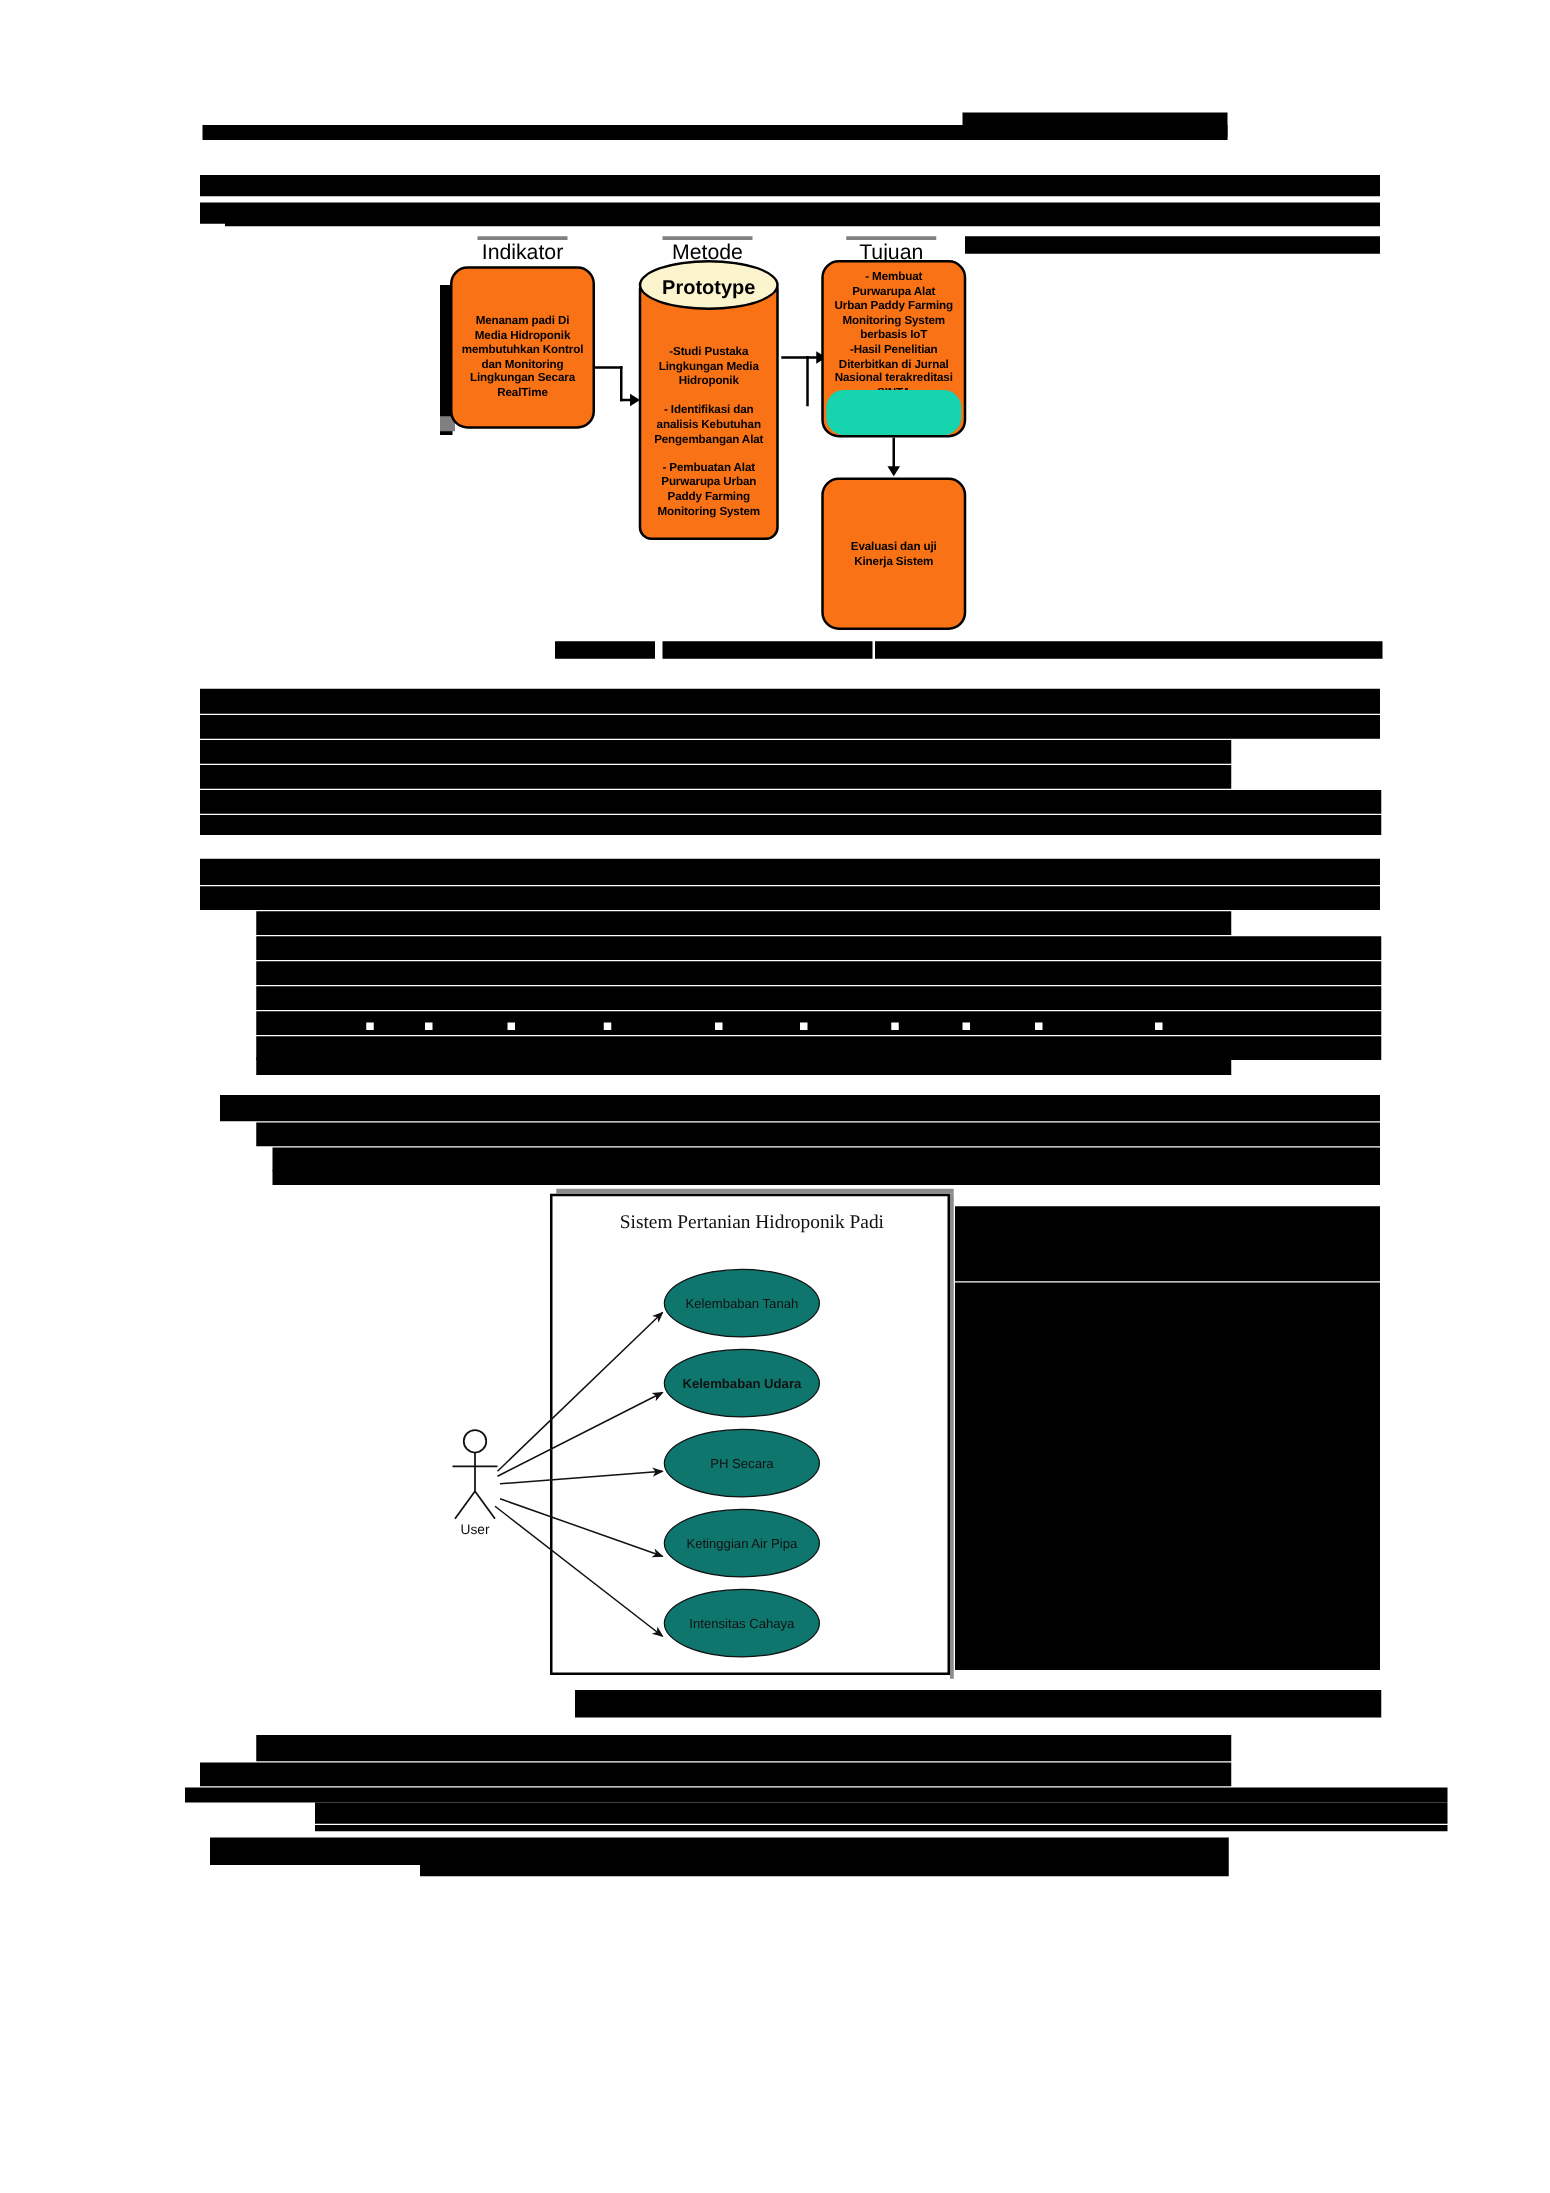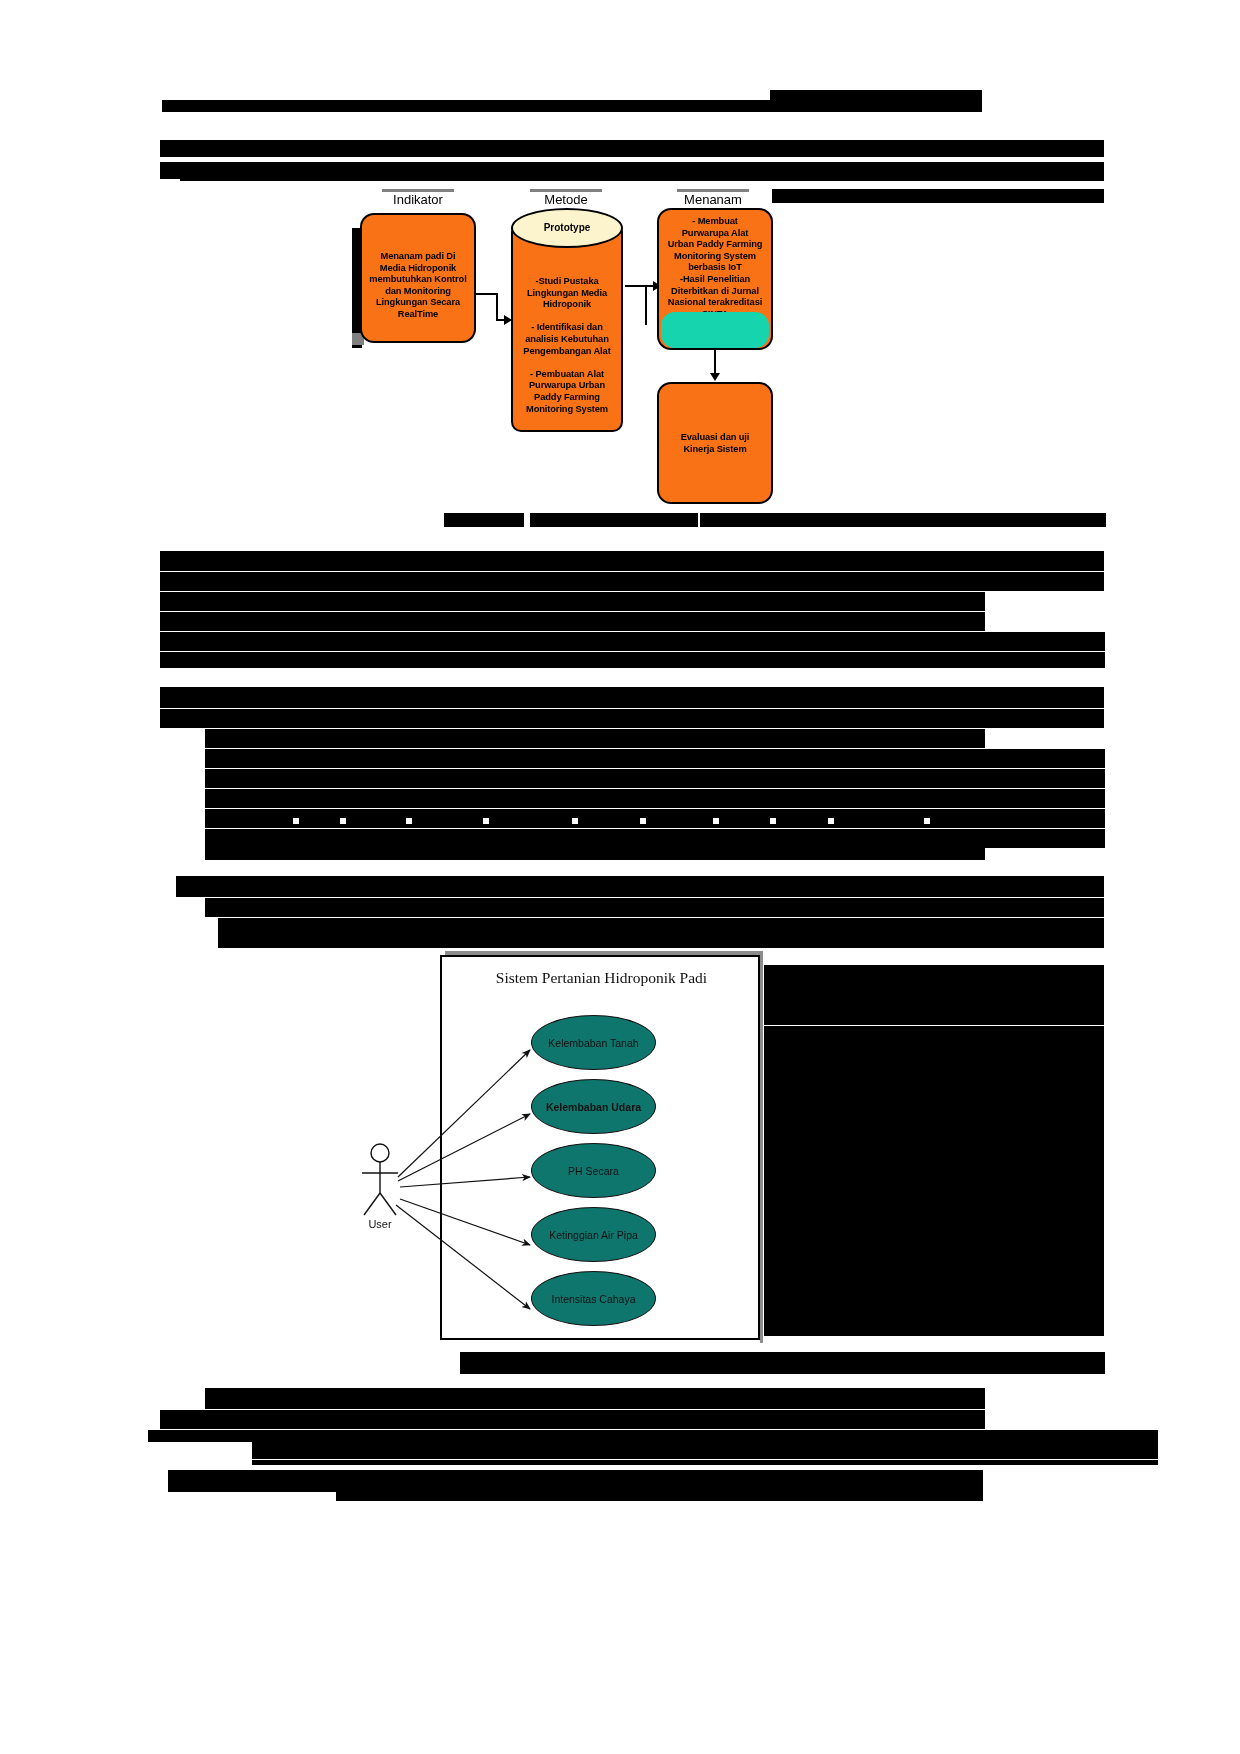--- a/index.html
+++ b/index.html
@@ -25,21 +25,21 @@
   }
   .redact-white {
     position: absolute;
     background: #ffffff;
   }
 
   
   .fc-col-label {
     position: absolute;
     font-family: "Liberation Sans", sans-serif;
-    font-size: 13px;
+    font-size: 17px;
     color: #000;
     text-align: center;
     white-space: nowrap;
   }
   .fc-box {
     position: absolute;
     background: #f97316;
     border: 2px solid #000;
     border-radius: 14px;
     box-sizing: border-box;
@@ -70,21 +70,21 @@
     background: #fbf4cd;
     border: 2px solid #000;
     border-radius: 50%;
     box-sizing: border-box;
   }
   .cyl-top-label {
     position: absolute;
     left: 0;
     right: 0;
     text-align: center;
-    font-size: 10px;
+    font-size: 16px;
     font-weight: bold;
     color: #000;
     font-family: "Liberation Sans", sans-serif;
   }
   .green-pill {
     position: absolute;
     background: #16d4ae;
     border-radius: 14px;
   }
   .fc-line {
@@ -236,21 +236,21 @@
       <div class="redact-white" style="left: 713px; top: 818px; width: 6px; height: 6px;"></div>
       <div class="redact-white" style="left: 770px; top: 818px; width: 6px; height: 6px;"></div>
       <div class="redact-white" style="left: 828px; top: 818px; width: 6px; height: 6px;"></div>
       <div class="redact-white" style="left: 924px; top: 818px; width: 6px; height: 6px;"></div>
     </div>
 
   <div id="flowchart">
 
     <div class="fc-col-label" style="left:368px; top:192px; width:100px;">Indikator</div>
     <div class="fc-col-label" style="left:516px; top:192px; width:100px;">Metode</div>
-    <div class="fc-col-label" style="left:663px; top:192px; width:100px;">Menanam</div>
+    <div class="fc-col-label" style="left:663px; top:192px; width:100px;">Tujuan</div>
 
     <div class="fc-shadow-grey" style="left:382px; top:189px; width:72px; height:3px;"></div>
     <div class="fc-shadow-grey" style="left:530px; top:189px; width:72px; height:3px;"></div>
     <div class="fc-shadow-grey" style="left:677px; top:189px; width:72px; height:3px;"></div>
 
     <div class="fc-shadow" style="left:352px; top:228px; width:10px; height:120px;"></div>
     <div class="fc-shadow-grey" style="left:352px; top:333px; width:12px; height:12px;"></div>
     <div class="fc-box" style="left:360px; top:213px; width:116px; height:130px;">
       <div class="fc-box-text" style="top:36px;">Menanam padi Di
 Media Hidroponik

